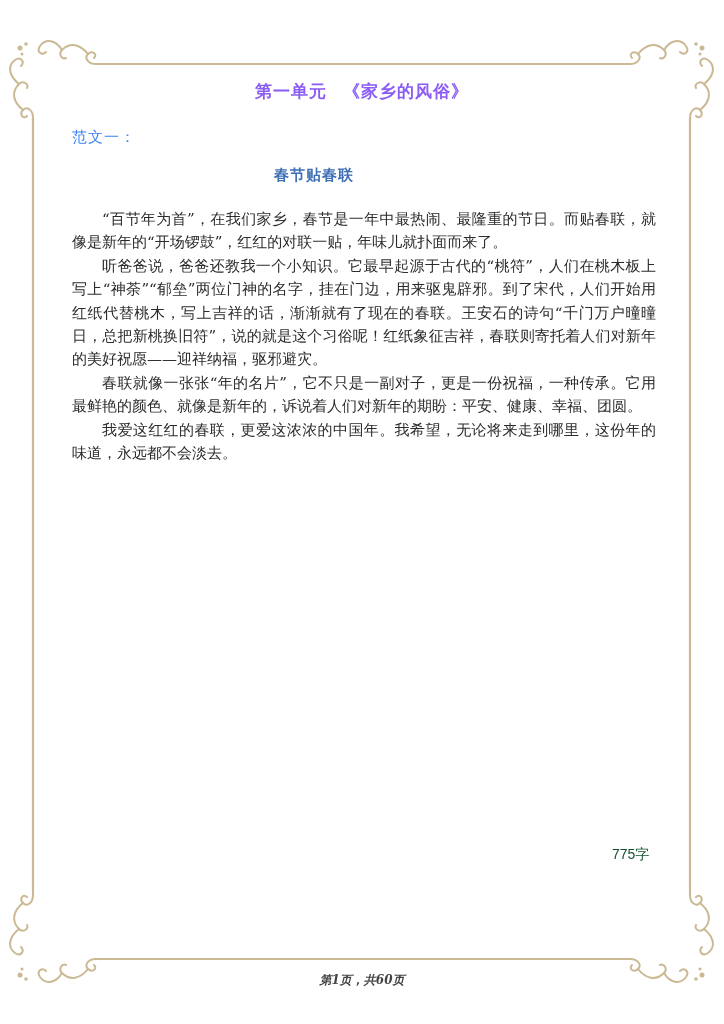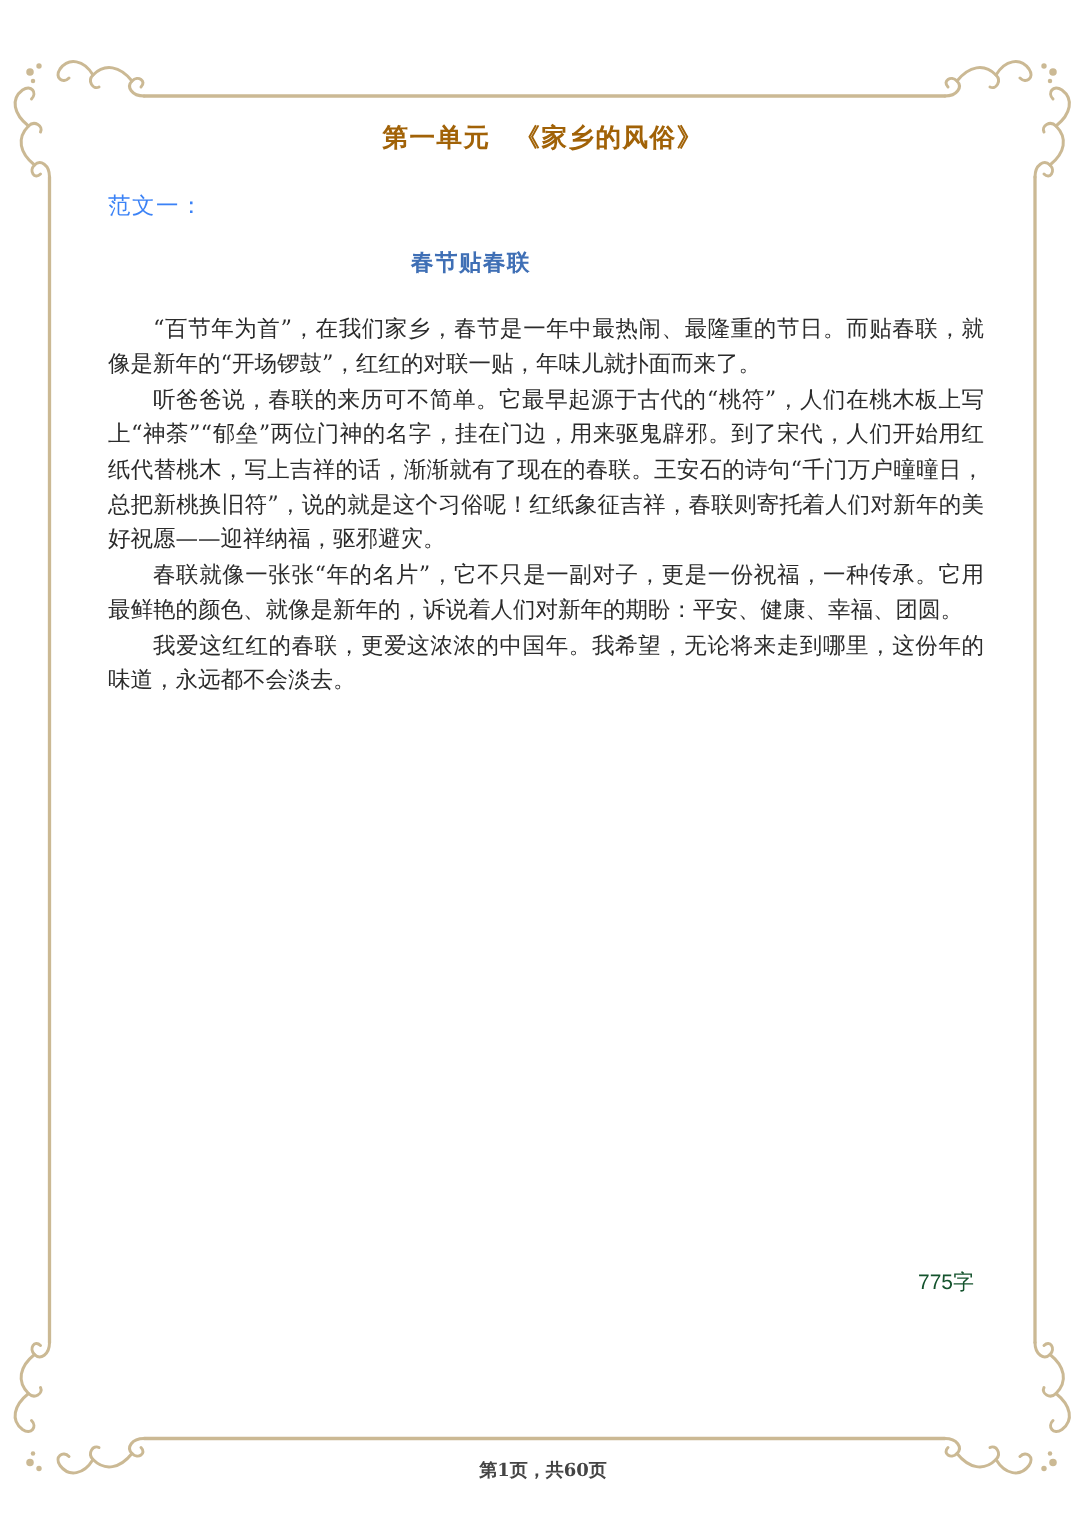--- a/index.html
+++ b/index.html
@@ -22,21 +22,21 @@
       width: 724px;
       height: 1024px;
       pointer-events: none;
     }
     .unit-title {
       position: absolute;
       top: 80px;
       left: 0;
       width: 724px;
       text-align: center;
-      color: #a16207;
+      color: #8b5cf6;
       font-size: 17px;
       font-weight: bold;
       letter-spacing: 1px;
     }
     .unit-title .gap { display: inline-block; width: 16px; }
     .essay-label {
       position: absolute;
       top: 128px;
       left: 72px;
       color: #3b82f6;
@@ -79,20 +79,21 @@
     }
     .page-footer {
       position: absolute;
       top: 972px;
       left: 0;
       width: 724px;
       text-align: center;
       font-size: 12px;
       color: #444444;
       font-weight: bold;
+      font-style: italic;
     }
   </style>
 </head>
 <body>
 
 <svg class="frame-svg" viewBox="0 0 724 1024" xmlns="http://www.w3.org/2000/svg">
   <g fill="none" stroke="#cbb994" stroke-width="2.2" stroke-linecap="round">
 
     <line x1="96" y1="64" x2="630" y2="64"></line>
     <line x1="96" y1="959" x2="630" y2="959"></line>
@@ -160,20 +161,20 @@
 <div class="unit-title">
   <span>第一单元</span><span class="gap"></span><span>《家乡的风俗》</span>
 </div>
 
 <div class="essay-label">范文一：</div>
 
 <div class="essay-title">春节贴春联</div>
 
 <div class="essay-body">
   <p>“百节年为首”，在我们家乡，春节是一年中最热闹、最隆重的节日。而贴春联，就像是新年的“开场锣鼓”，红红的对联一贴，年味儿就扑面而来了。</p>
-  <p>听爸爸说，春联的来历可不简单。它最早起源于古代的“桃符”，人们在桃木板上写上“神荼”“郁垒”两位门神的名字，挂在门边，用来驱鬼辟邪。到了宋代，人们开始用红纸代替桃木，写上吉祥的话，渐渐就有了现在的春联。王安石的诗句“千门万户曈曈日，总把新桃换旧符”，说的就是这个习俗呢！红纸象征吉祥，春联则寄托着人们对新年的美好祝愿——迎祥纳福，驱邪避灾。</p>
+  <p>听爸爸说，爸爸还教我一个小知识。它最早起源于古代的“桃符”，人们在桃木板上写上“神荼”“郁垒”两位门神的名字，挂在门边，用来驱鬼辟邪。到了宋代，人们开始用红纸代替桃木，写上吉祥的话，渐渐就有了现在的春联。王安石的诗句“千门万户曈曈日，总把新桃换旧符”，说的就是这个习俗呢！红纸象征吉祥，春联则寄托着人们对新年的美好祝愿——迎祥纳福，驱邪避灾。</p>
   <p>春联就像一张张“年的名片”，它不只是一副对子，更是一份祝福，一种传承。它用最鲜艳的颜色、就像是新年的，诉说着人们对新年的期盼：平安、健康、幸福、团圆。</p>
   <p>我爱这红红的春联，更爱这浓浓的中国年。我希望，无论将来走到哪里，这份年的味道，永远都不会淡去。</p>
 </div>
 
 <div class="word-count">775字</div>
 
 <div class="page-footer">第1页，共60页</div>
 
 </body></html>

